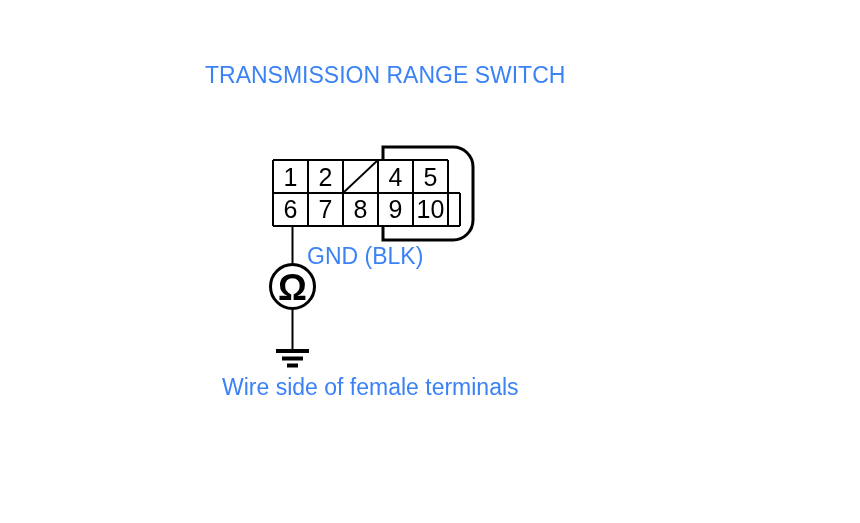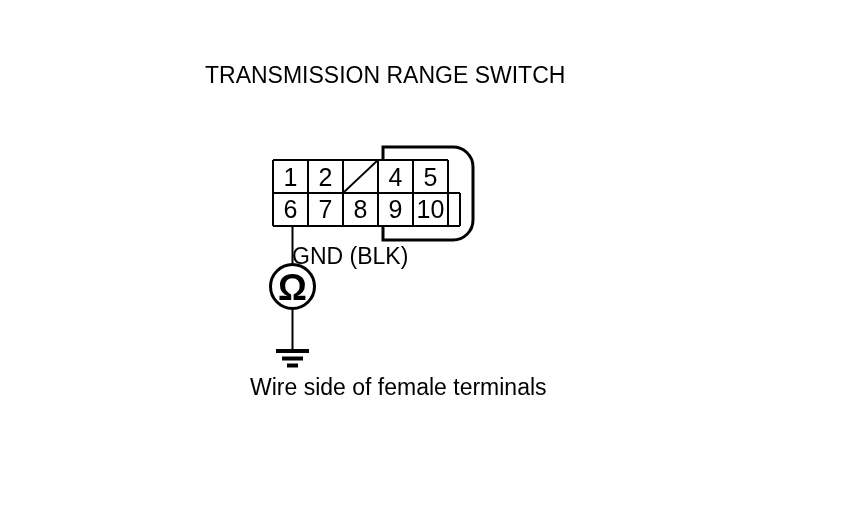--- a/index.html
+++ b/index.html
@@ -1,46 +1,45 @@
 <!DOCTYPE html>
 <html><head>
 <meta charset="utf-8">
 <style>
   html, body { margin: 0; padding: 0; }
   .canvas {
     position: relative;
     width: 860px;
     height: 523px;
     background: #ffffff;
-    color: #000000;
+    color: #3b82f6;
     font-family: "Liberation Sans", sans-serif;
     overflow: hidden;
   }
   .title-block {
     position: absolute;
     left: 205px;
     top: 63px;
     font-size: 23px;
     line-height: 24px;
     white-space: nowrap;
   }
   .gnd-label {
     position: absolute;
-    left: 292px;
+    left: 307px;
     top: 243px;
     font-size: 23px;
     white-space: nowrap;
   }
   .caption {
     position: absolute;
     left: 222px;
     top: 374px;
     font-size: 23px;
     white-space: nowrap;
-    margin-left: 28px;
   }
   svg.diagram {
     position: absolute;
     left: 0;
     top: 0;
   }
   .pin-num {
     font-family: "Liberation Sans", sans-serif;
     font-size: 25px;
     fill: #000000;

